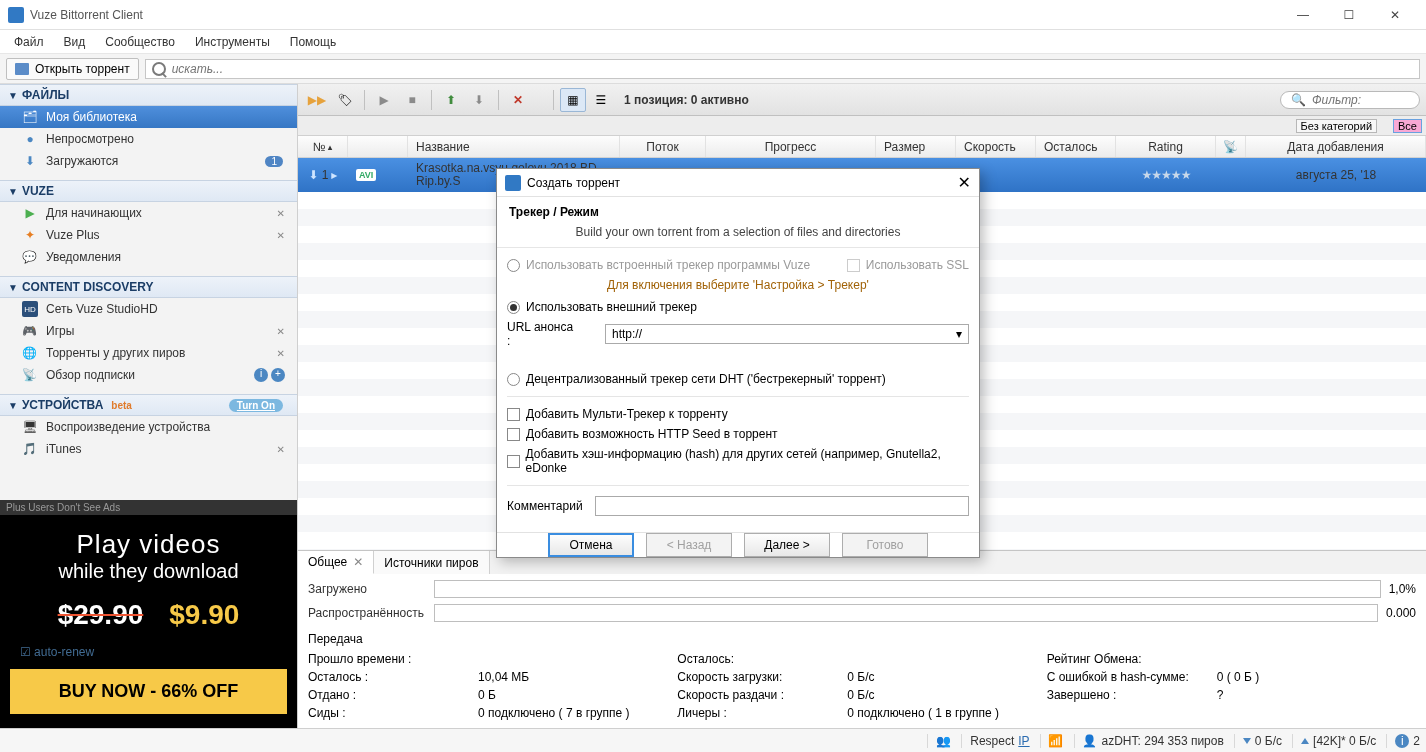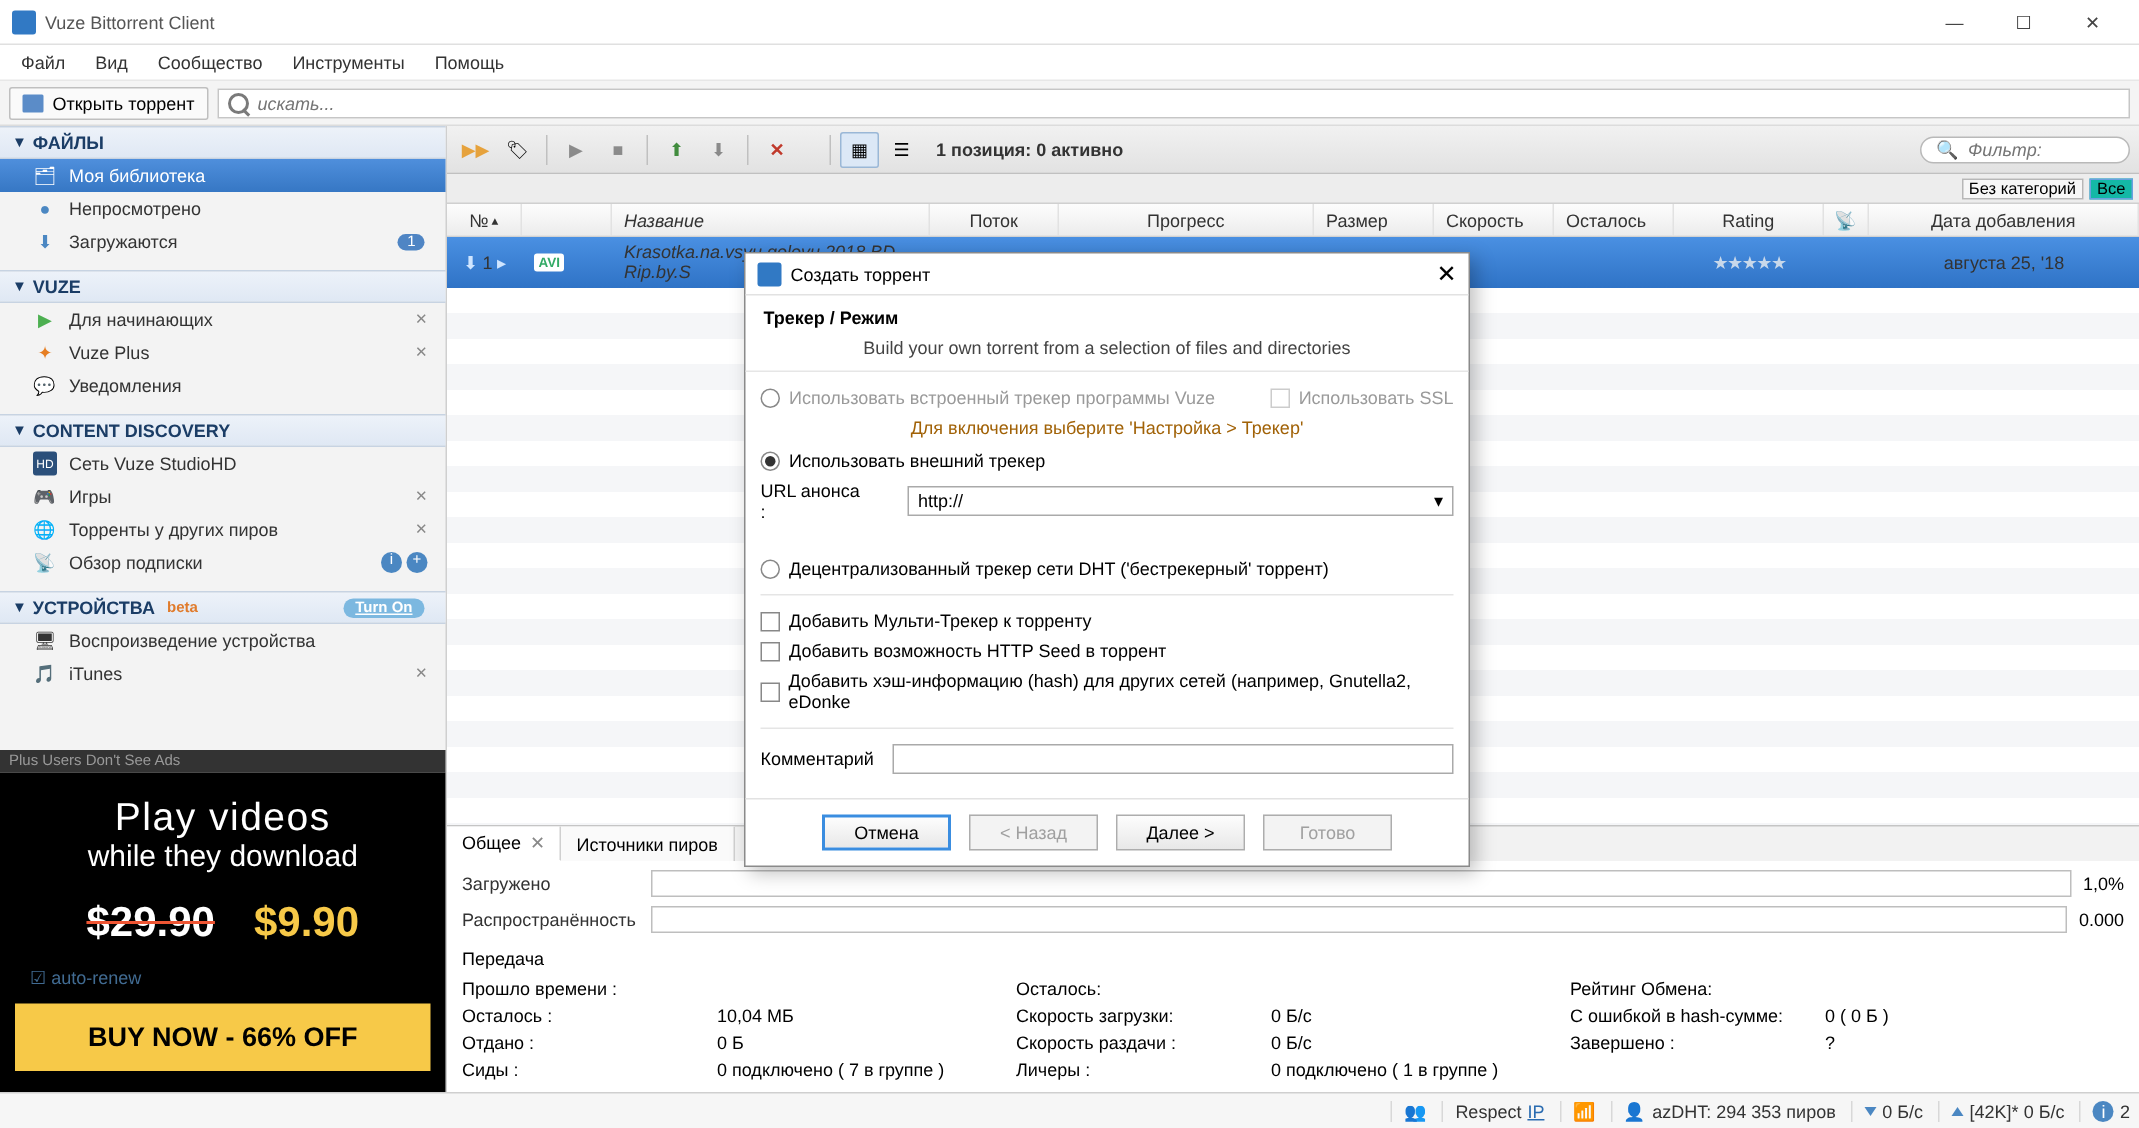--- a/index.html
+++ b/index.html
@@ -44,27 +44,27 @@
 
 .main { flex: 1; display: flex; flex-direction: column; min-width: 0; }
 .main-toolbar { height: 32px; background: linear-gradient(#f1f1f1,#e2e2e2); border-bottom: 1px solid #c0c0c0; display: flex; align-items: center; padding: 0 6px; gap: 2px; }
 .tb-btn { width: 26px; height: 24px; border: 1px solid transparent; display: flex; align-items: center; justify-content: center; border-radius: 2px; }
 .tb-sep { width: 1px; height: 20px; background: #c0c0c0; margin: 0 4px; }
 .tb-status { margin-left: 8px; color: #333; font-weight: bold; }
 .tb-filter { margin-left: auto; border: 1px solid #b9b9b9; border-radius: 10px; padding: 1px 10px; background: #fff; display: flex; align-items: center; gap: 6px; width: 140px; }
 .tb-filter input { border: none; outline: none; width: 100%; font-style: italic; color: #888; }
 .cat-row { height: 20px; background: #ededed; border-bottom: 1px solid #d0d0d0; display: flex; justify-content: flex-end; align-items: center; padding: 0 4px; gap: 4px; }
 .cat-chip { border: 1px solid #b7b7b7; background: #f7f7f7; padding: 0 4px; font-size: 11px; }
-.cat-chip.sel { background: #14b8a6; border-color: #6aa1df; }
+.cat-chip.sel { background: #f9a8d4; border-color: #6aa1df; margin-left: 12px; }
 
 .table-hdr { height: 22px; background: linear-gradient(#fdfdfd,#ececec); border-bottom: 1px solid #d2d2d2; display: flex; }
 .col { border-right: 1px solid #e2e2e2; padding: 3px 8px; color: #333; display: flex; align-items: center; }
 .col.num { width: 50px; text-align: center; justify-content: center; }
 .col.ic { width: 60px; }
-.col.name { flex: 1.3; font-style: italic; }
+.col.name { flex: 1.3; }
 .col.stream { width: 86px; text-align: center; justify-content: center; }
 .col.progress { width: 170px; text-align: center; justify-content: center; }
 .col.size { width: 80px; }
 .col.speed { width: 80px; }
 .col.remain { width: 80px; }
 .col.rating { width: 100px; text-align: center; justify-content: center; }
 .col.rss { width: 30px; text-align: center; justify-content: center; }
 .col.date { width: 180px; text-align: center; justify-content: center; }
 .row-sel { background: linear-gradient(#4a90e2,#2f73c6); color: #fff; height: 34px; display: flex; align-items: center; }
 .row-sel .col { border-right: none; }
@@ -91,21 +91,21 @@
 .dlg-hdr .t { font-weight: bold; }
 .dlg-hdr .s { text-align: center; margin-top: 6px; color: #444; }
 .dlg-body { padding: 10px 10px; }
 .radiorow { display: flex; align-items: center; gap: 6px; margin-bottom: 6px; }
 .radiorow .dis { color: #9a9a9a; }
 .radio { width: 13px; height: 13px; border: 1px solid #888; border-radius: 50%; display: inline-block; position: relative; }
 .radio.sel:after { content: ""; position: absolute; top: 2px; left: 2px; width: 7px; height: 7px; background: #333; border-radius: 50%; }
 .chk { width: 13px; height: 13px; border: 1px solid #888; display: inline-block; }
 .dlg-combo { flex: 1; border: 1px solid #aaa; padding: 2px 6px; display: flex; align-items: center; justify-content: space-between; margin-left: 22px; }
 .sep-line { border-top: 1px solid #e5e5e5; margin: 10px 0; }
-.dlg-btns { border-top: 1px solid #e2e2e2; padding: 10px; display: flex; justify-content: center; gap: 12px; }
+.dlg-btns { border-top: 1px solid #e2e2e2; display: flex; justify-content: center; gap: 12px; }
 .dbt { width: 86px; padding: 4px 0; text-align: center; border: 1px solid #adadad; background: linear-gradient(#fdfdfd,#e8e8e8); }
 .dbt.focus { border: 2px solid #3a8de0; padding: 3px 0; }
 .dbt.dis { color: #a0a0a0; background: #f3f3f3; }
 
 
 .statusbar { position: absolute; bottom: 0; left: 0; right: 0; height: 24px; border-top: 1px solid #cfcfcf; background: #f6f6f6; display: flex; align-items: center; justify-content: flex-end; padding: 0 6px; gap: 10px; font-size: 11px; color: #333; }
 .statusbar .itm { display: flex; align-items: center; gap: 4px; border-left: 1px solid #d8d8d8; padding-left: 8px; }
 .arrow-dn { width: 0; height: 0; border-left: 4px solid transparent; border-right: 4px solid transparent; border-top: 6px solid #4b87c2; }
 .arrow-up { width: 0; height: 0; border-left: 4px solid transparent; border-right: 4px solid transparent; border-bottom: 6px solid #4b87c2; }
 .star { color: #c8d8ea; letter-spacing: -1px; }

